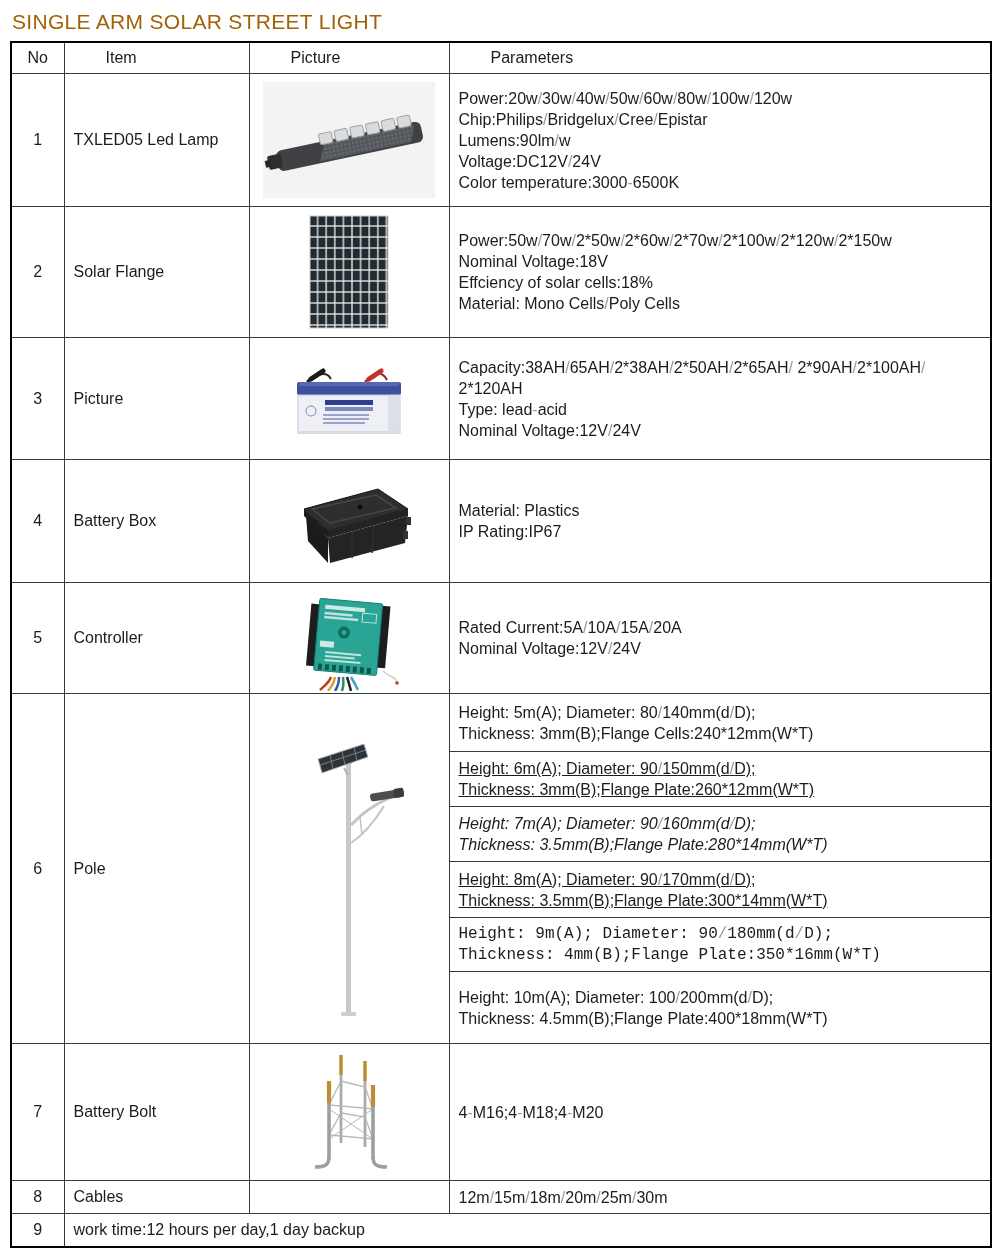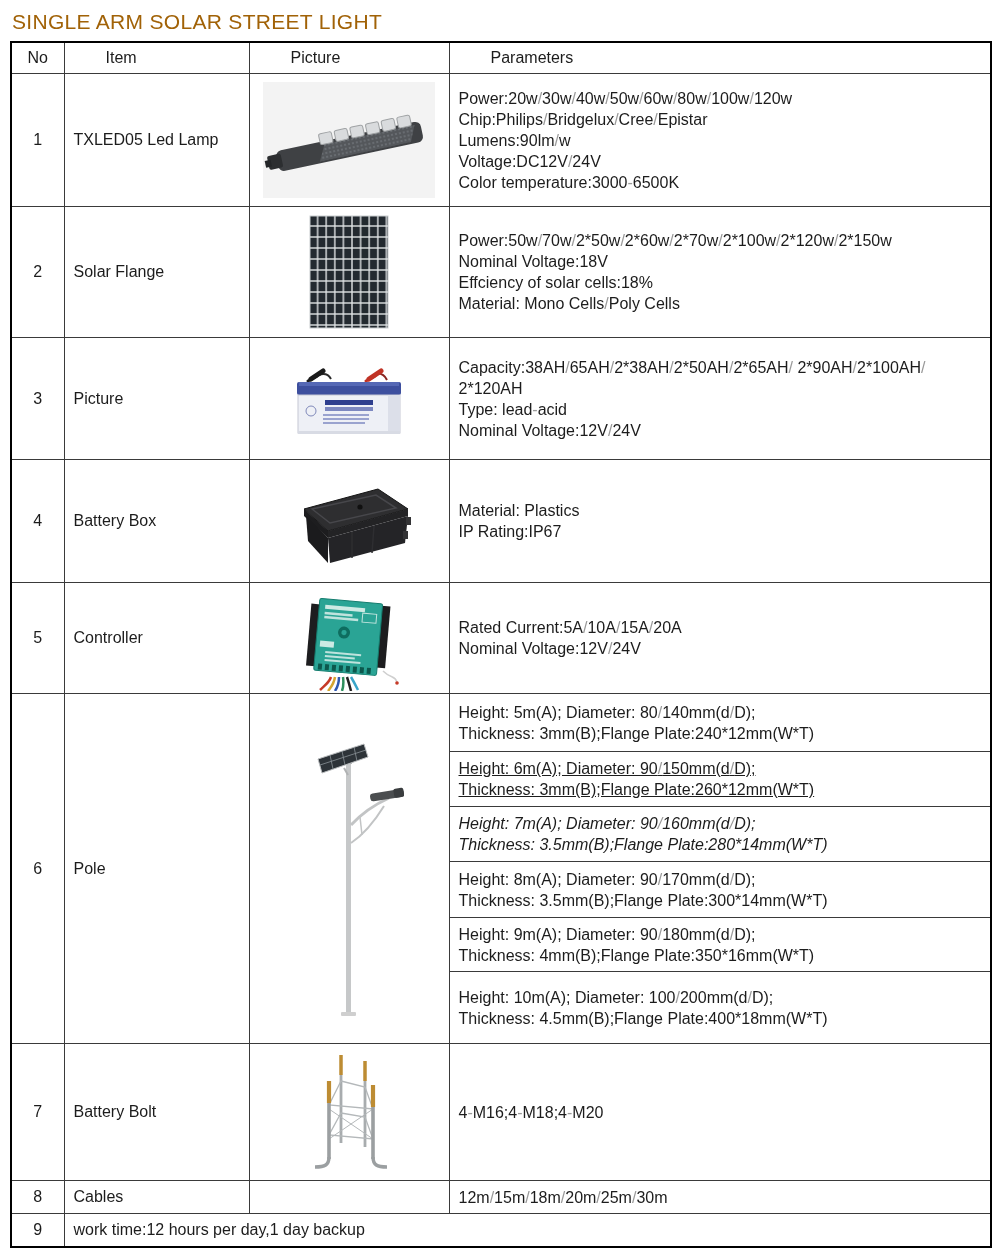--- a/index.html
+++ b/index.html
@@ -13,21 +13,21 @@
         text-align:left;vertical-align:middle;padding:0 4px 0 9px;
         overflow:hidden;}
   th{height:30px;padding-left:41px;}
   .c-no{text-align:center;padding:0;}
   .c-pic{text-align:center;padding:0;}
   .pline{line-height:21px;}
   .sep{color:#9a9a9a;}
   tr.h-r1{height:133px;} tr.h-r2{height:131px;} tr.h-r3{height:122px;}
   tr.h-r4{height:123px;} tr.h-r5{height:111px;}
   tr.h-s1{height:58px;} tr.h-s2{height:55px;text-decoration:underline;} tr.h-s3{height:55px;font-style:italic;}
-  tr.h-s4{height:56px;} tr.h-s5{height:54px;} tr.h-s6{height:72px;}
+  tr.h-s4{height:56px;text-decoration:underline;} tr.h-s5{height:54px;font-family:Liberation Mono, monospace;} tr.h-s6{height:72px;}
   tr.h-r7{height:137px;} tr.h-r8{height:33px;} tr.h-r9{height:33px;}
   svg{display:block;margin:0 auto;}
 </style>
 </head>
 <body>
 
 <div class="page-title">SINGLE ARM SOLAR STREET LIGHT</div>
 
 <table class="spec">
   <colgroup>
@@ -219,21 +219,21 @@
         <path d="M57 130 C72 120 82 106 90 93" stroke="#c2c4c5" stroke-width="2" fill="none"></path>
         <line x1="66" y1="104" x2="68" y2="122" stroke="#c2c4c5" stroke-width="1.5"></line>
         <g transform="rotate(-9 94 82)">
           <rect x="76" y="78" width="34" height="8" rx="3" fill="#4b4e50"></rect>
           <rect x="100" y="77" width="10" height="9" rx="2" fill="#3a3d3f"></rect>
         </g>
       </svg>
     </td>
     <td>
       <div class="pline">Height: 5m(A); Diameter: 80<span class="sep">/</span>140mm(d<span class="sep">/</span>D);</div>
-      <div class="pline">Thickness: 3mm(B);Flange Plate:240*12mm(W*T)</div>
+      <div class="pline">Thickness: 3mm(B);Flange Cells:240*12mm(W*T)</div>
     </td>
   </tr>
   <tr class="h-s2">
     <td>
       <div class="pline">Height: 6m(A); Diameter: 90<span class="sep">/</span>150mm(d<span class="sep">/</span>D);</div>
       <div class="pline">Thickness: 3mm(B);Flange Plate:260*12mm(W*T)</div>
     </td>
   </tr>
   <tr class="h-s3">
     <td>

